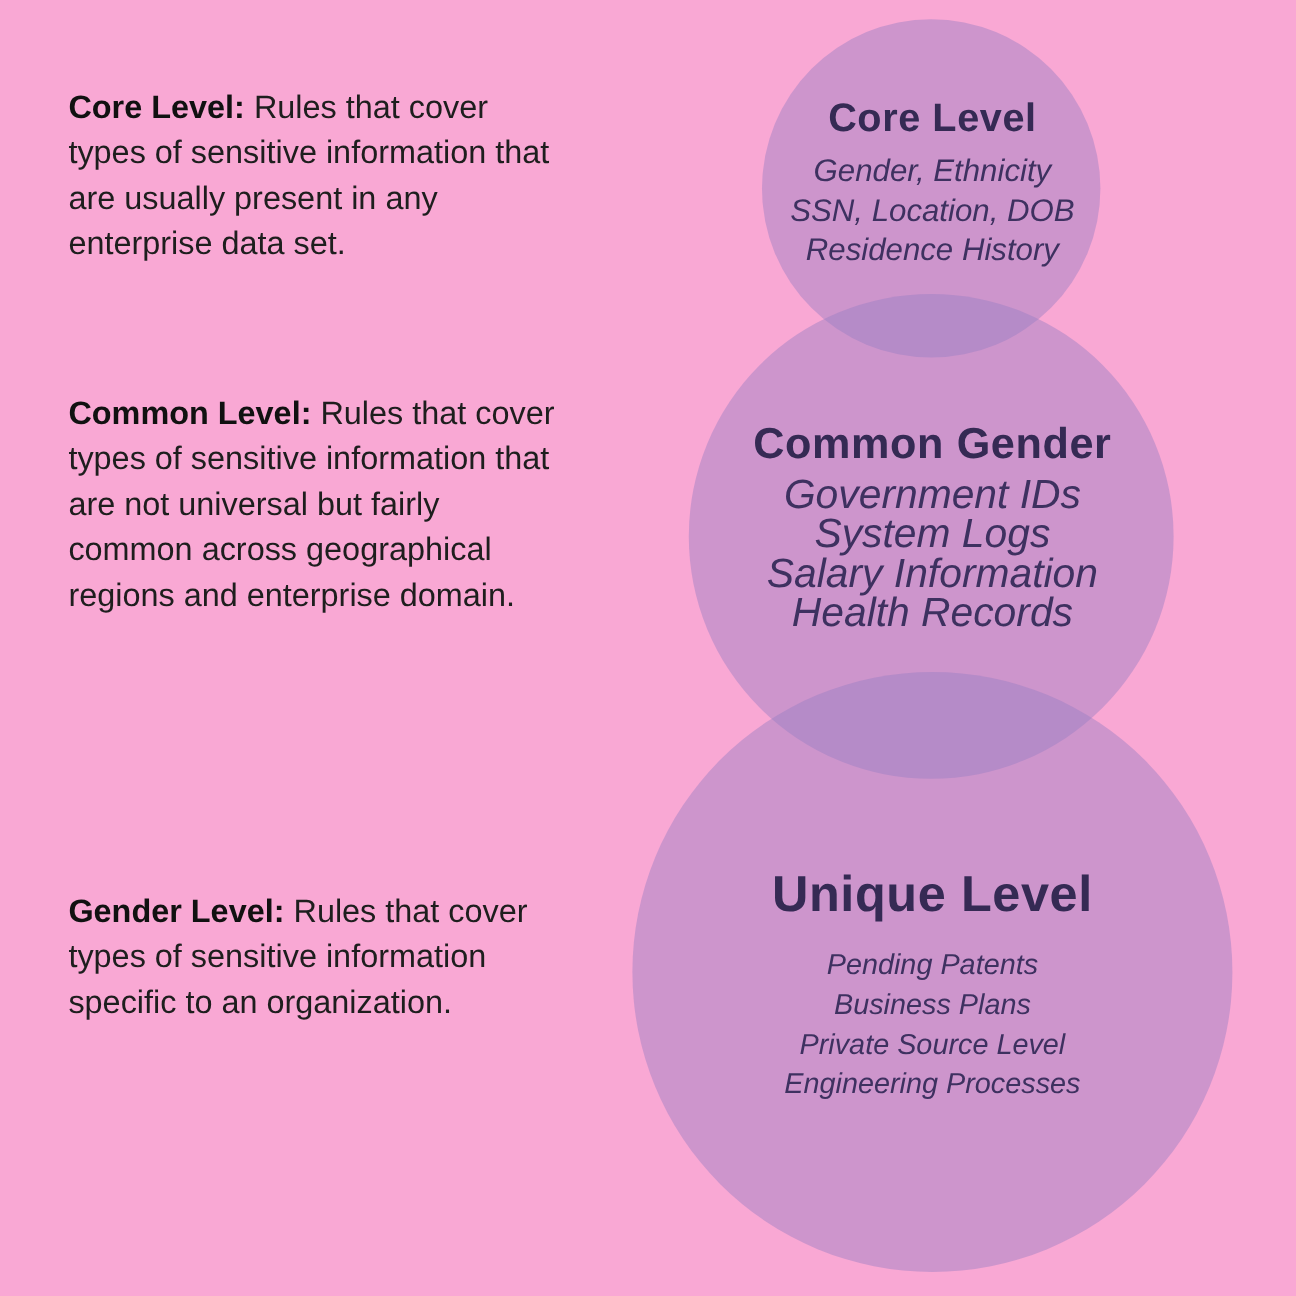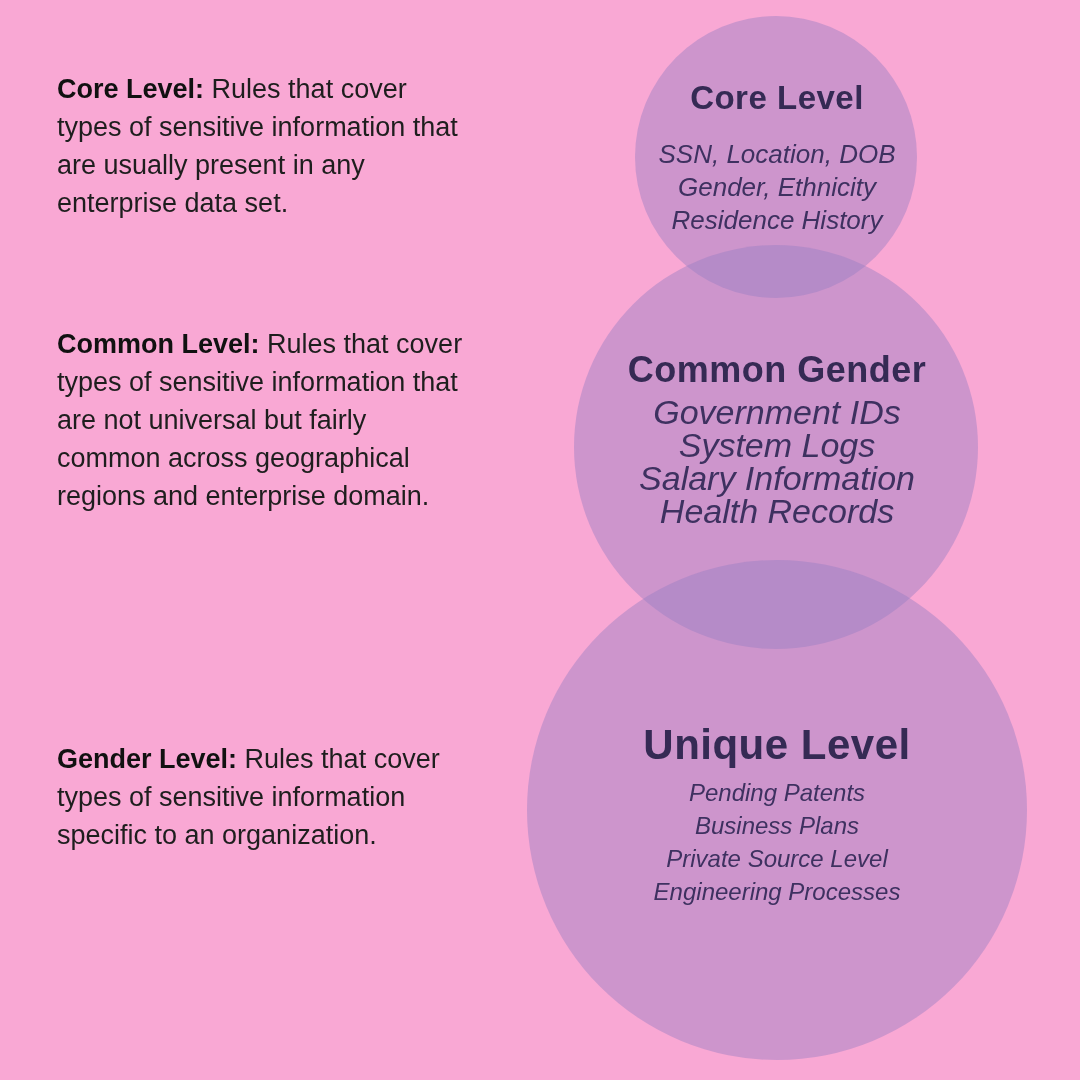--- a/index.html
+++ b/index.html
@@ -51,29 +51,29 @@
   }
   .circle-label .title {
     font-weight: bold;
     color: #352a54;
     letter-spacing: 0.5px;
   }
   .circle-label .item {
     font-style: italic;
   }
   .label-core { top: 78px; }
-  .label-core .title { font-size: 33px; line-height: 40px; margin-bottom: 20px; }
+  .label-core .title { font-size: 33px; line-height: 40px; margin-bottom: 8px; }
   .label-core .item  { font-size: 26px; line-height: 33px; }
 
   .label-common { top: 348px; }
   .label-common .title { font-size: 36px; line-height: 43px; margin-bottom: 5px; }
   .label-common .item  { font-size: 34px; line-height: 33px; }
 
   .label-unique { top: 720px; }
-  .label-unique .title { font-size: 42px; line-height: 50px; margin-bottom: 6px; }
+  .label-unique .title { font-size: 42px; line-height: 50px; margin-bottom: 18px; }
   .label-unique .item  { font-size: 24px; line-height: 33px; }
 </style>
 </head>
 <body>
 
 <div class="canvas">
 
   <svg class="venn-svg" width="1080" height="1080" viewBox="0 0 1080 1080">
     <circle cx="776" cy="157" r="141" fill="#9b7fc3" fill-opacity="0.47"></circle>
     <circle cx="776" cy="447" r="202" fill="#9b7fc3" fill-opacity="0.47"></circle>
@@ -87,22 +87,22 @@
   <div class="desc desc-common">
     <span class="term">Common Level:</span><span> Rules that cover types of sensitive information that are not universal but fairly common across geographical regions and enterprise domain.</span>
   </div>
 
   <div class="desc desc-unique">
     <span class="term">Gender Level:</span><span> Rules that cover types of sensitive information specific to an organization.</span>
   </div>
 
   <div class="circle-label label-core">
     <div class="title">Core Level</div>
+    <div class="item">Gender, Ethnicity</div>
     <div class="item">SSN, Location, DOB</div>
-    <div class="item">Gender, Ethnicity</div>
     <div class="item">Residence History</div>
   </div>
 
   <div class="circle-label label-common">
     <div class="title">Common Gender</div>
     <div class="item">Government IDs</div>
     <div class="item">System Logs</div>
     <div class="item">Salary Information</div>
     <div class="item">Health Records</div>
   </div>

